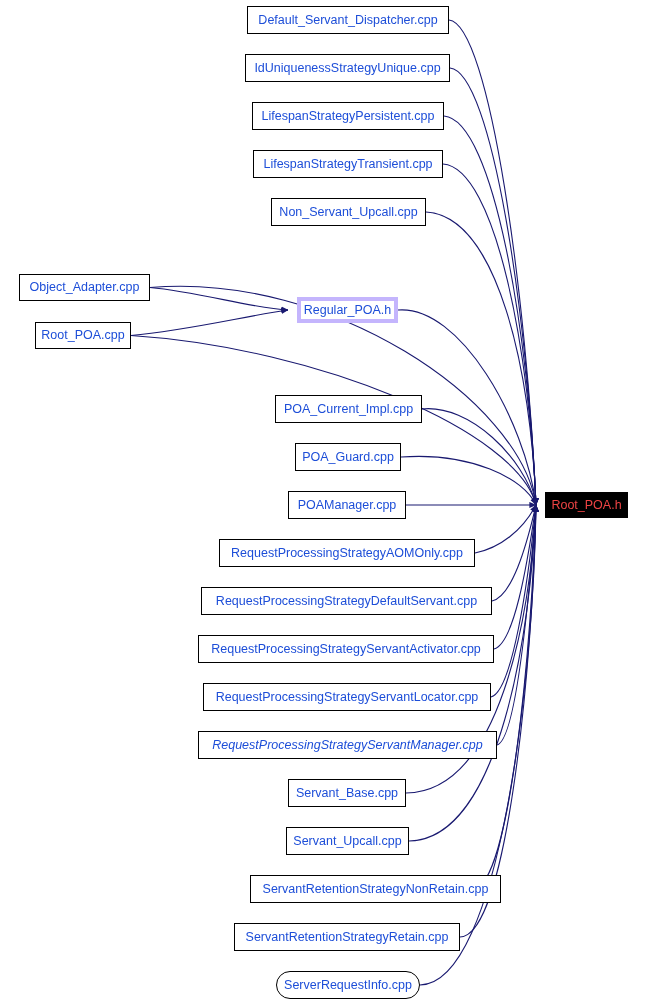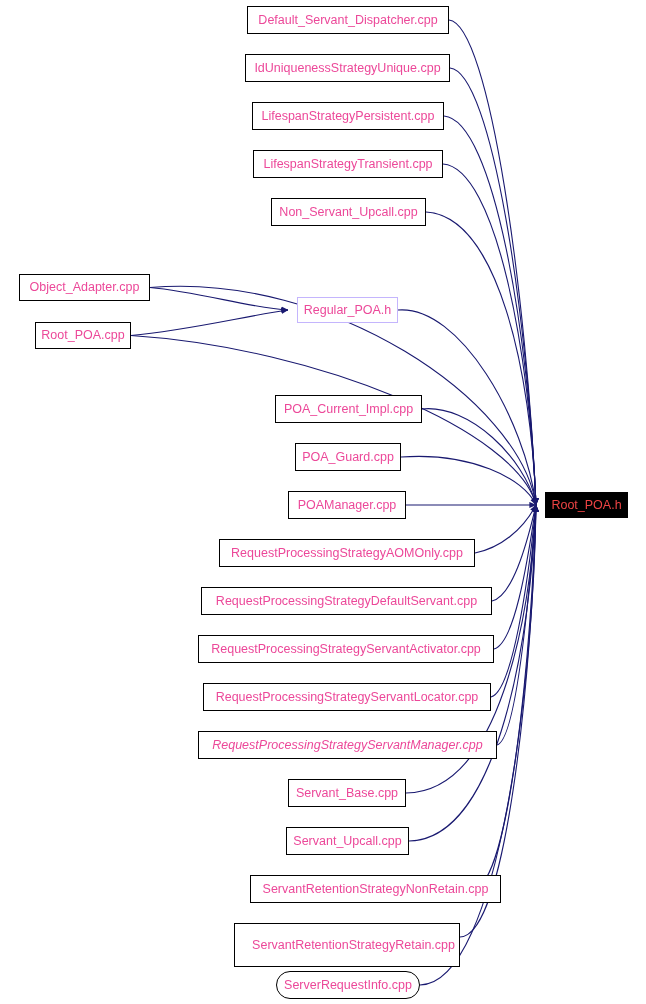--- a/index.html
+++ b/index.html
@@ -20,31 +20,31 @@
     left: 0;
     top: 0;
     width: 646px;
     height: 1004px;
   }
   .node {
     position: absolute;
     box-sizing: border-box;
     background: #ffffff;
     border: 1px solid #000000;
-    color: #ec4899;
+    color: #1d4ed8;
     font-size: 12.5px;
     line-height: 1;
     display: flex;
     align-items: center;
     justify-content: center;
     white-space: nowrap;
     z-index: 5;
   }
   .node.highlight {
-    border: 1px solid #c4b5fd;
+    border: 4px solid #c4b5fd;
   }
   .node.current {
     background: #000000;
     color: #ef4444;
     border: 1px solid #000000;
   }
   .node-label {
     display: block;
     padding: 0 4px;
     transform: translateY(-0.5px);
@@ -134,21 +134,21 @@
     </div>
     <div class="node" style="left: 288px; top: 779px; width: 118px; height: 28px;">
       <span class="node-label">Servant_Base.cpp</span>
     </div>
     <div class="node" style="left: 286px; top: 827px; width: 123px; height: 28px;">
       <span class="node-label">Servant_Upcall.cpp</span>
     </div>
     <div class="node" style="left: 222px; top: 875px; width: 251px; height: 28px; margin-left: 28px;">
       <span class="node-label">ServantRetentionStrategyNonRetain.cpp</span>
     </div>
-    <div class="node" style="left: 234px; top: 923px; width: 226px; height: 44px; justify-content: flex-end;">
+    <div class="node" style="left: 234px; top: 923px; width: 226px; height: 28px;">
       <span class="node-label">ServantRetentionStrategyRetain.cpp</span>
     </div>
     <div class="node" style="left: 276px; top: 971px; width: 144px; height: 28px; border-radius: 14px;">
       <span class="node-label">ServerRequestInfo.cpp</span>
     </div>
     <div class="node current" style="left: 545px; top: 492px; width: 83px; height: 26px;">
       <span class="node-label">Root_POA.h</span>
     </div>
   </div>
 

